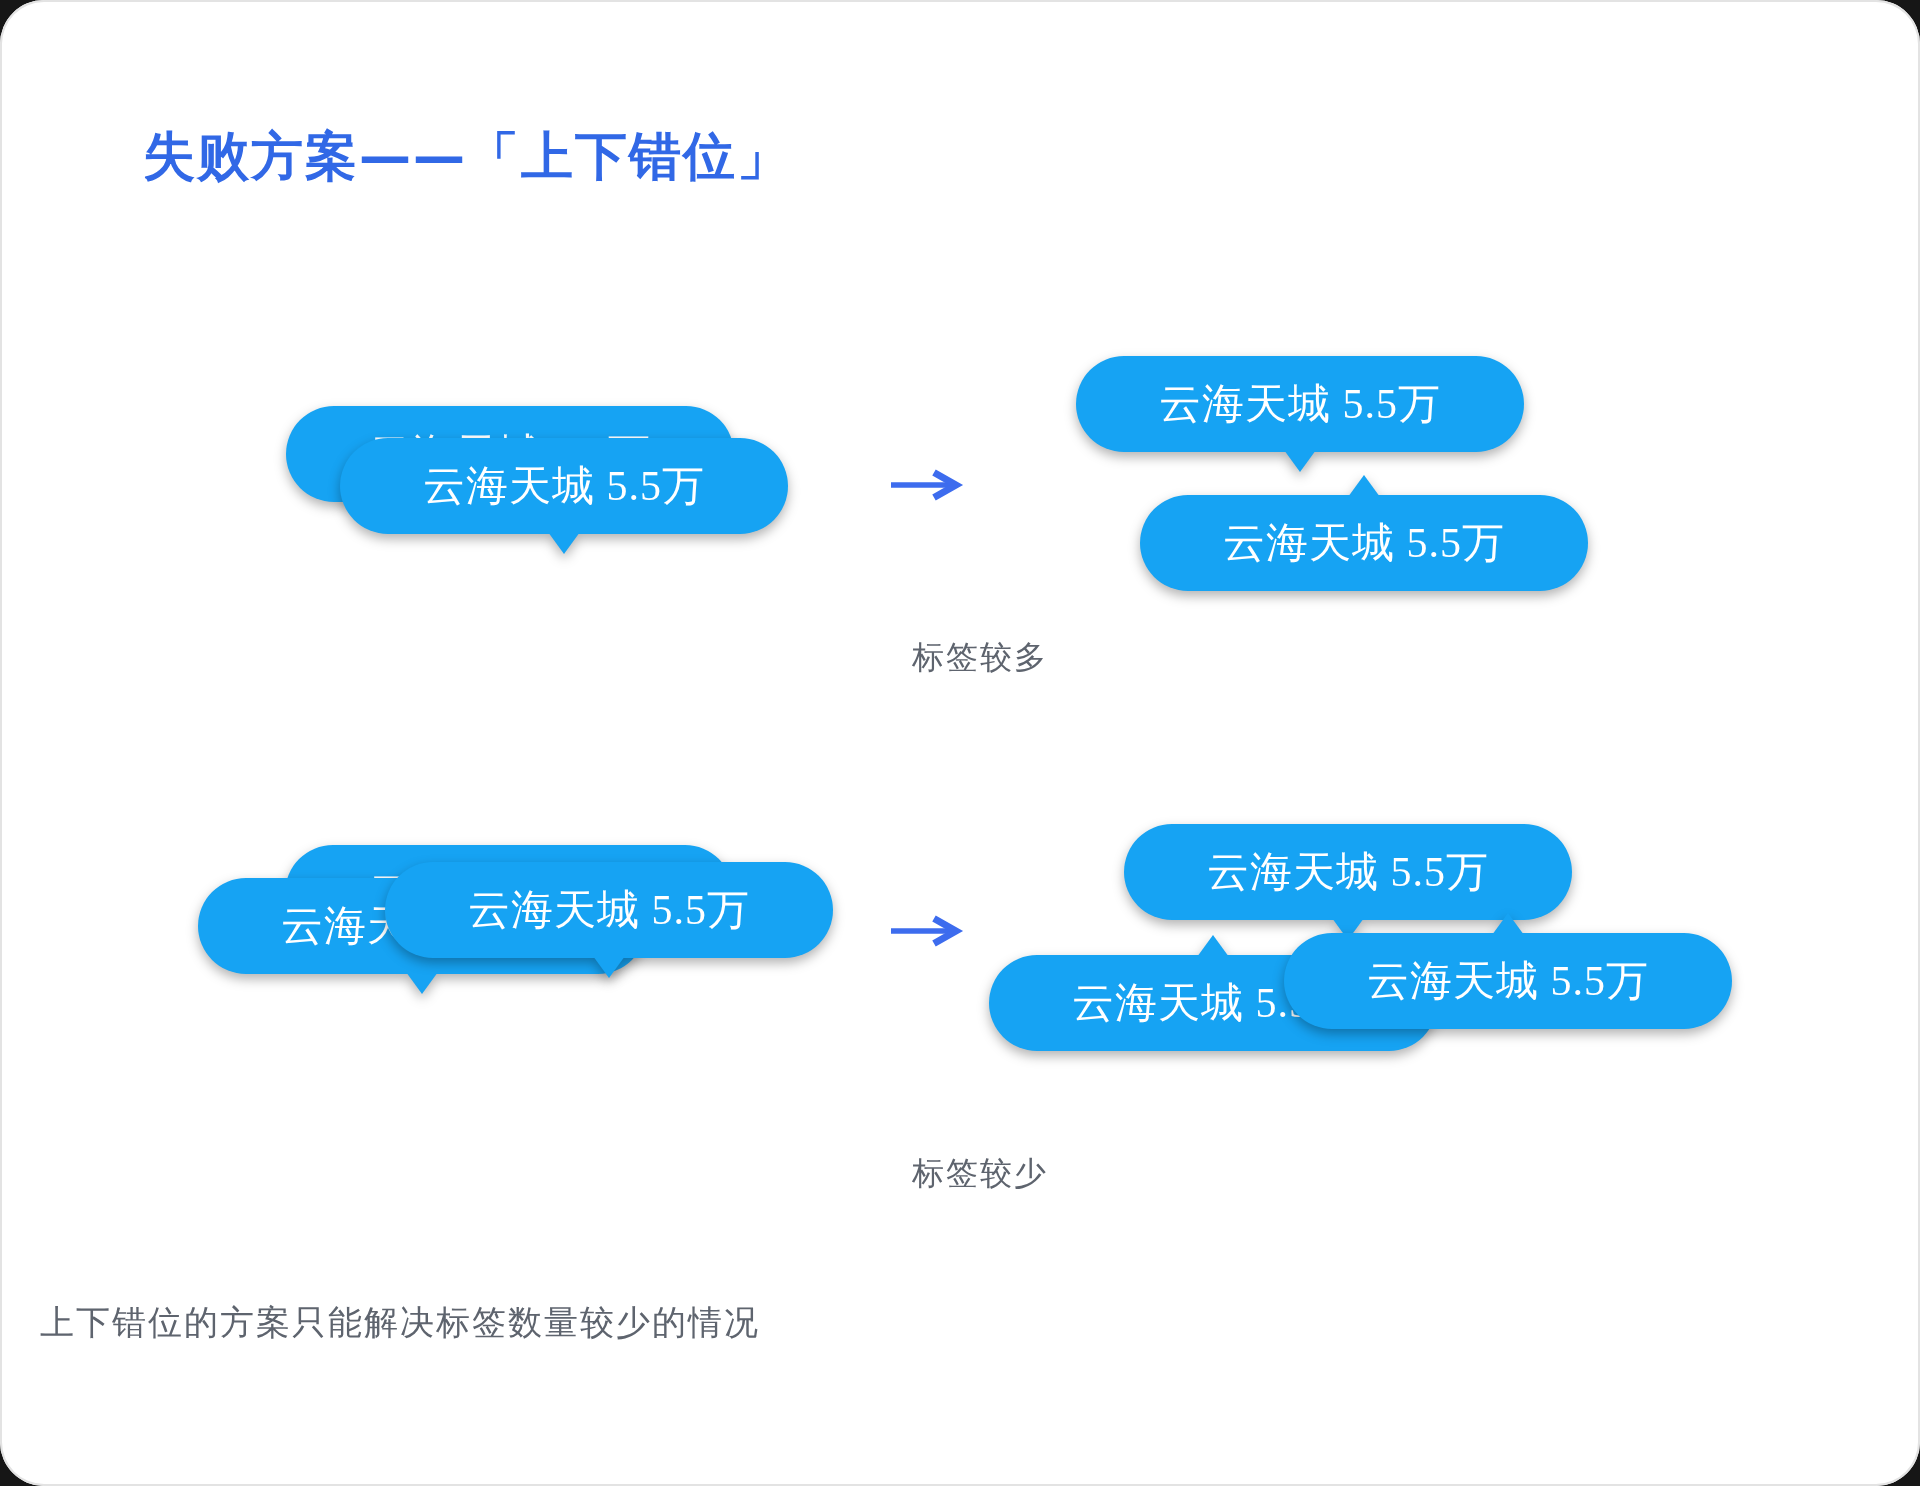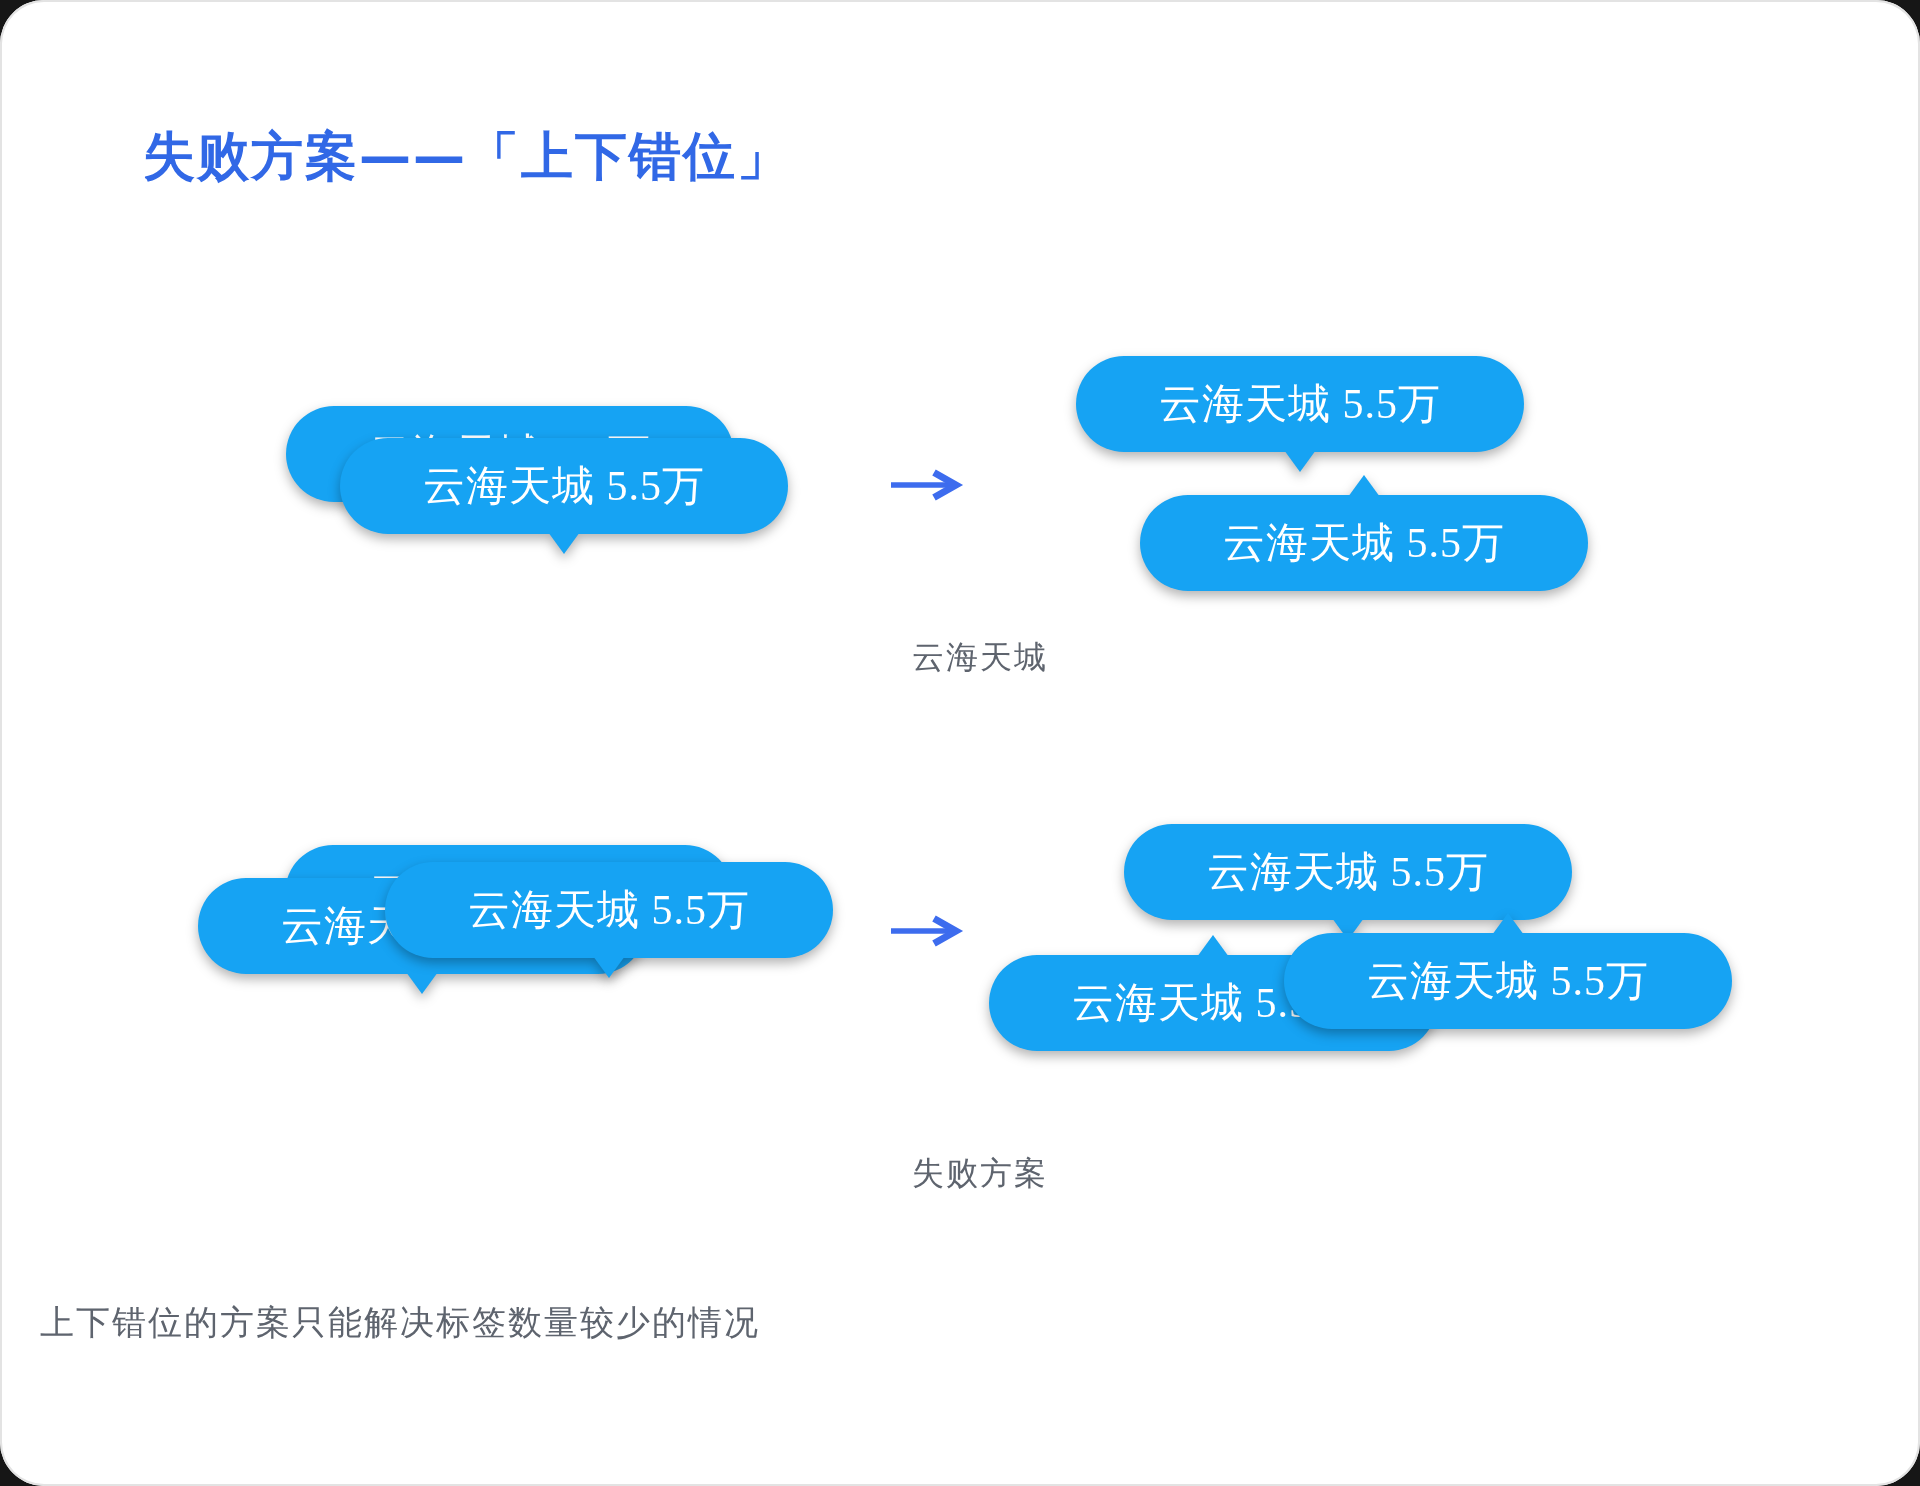--- a/index.html
+++ b/index.html
@@ -72,21 +72,21 @@
 
   <div class="bubble z1" style="left:1076px;top:356px">
     <span class="bubble-text">云海天城 5.5万</span>
     <i class="tail down"></i>
   </div>
   <div class="bubble z2" style="left:1140px;top:495px">
     <span class="bubble-text">云海天城 5.5万</span>
     <i class="tail up"></i>
   </div>
 
-  <div class="caption" style="left:760px;top:636px">云海天城</div>
+  <div class="caption" style="left:760px;top:636px">标签较多</div>
 
   <div class="bubble z1" style="left:285px;top:845px">
     <span class="bubble-text">云海天城 5.5万</span>
   </div>
   <div class="bubble z2" style="left:198px;top:878px">
     <span class="bubble-text">云海天城 5.5万</span>
     <i class="tail down"></i>
   </div>
   <div class="bubble z3" style="left:385px;top:862px">
     <span class="bubble-text">云海天城 5.5万</span>
@@ -106,17 +106,17 @@
   </div>
   <div class="bubble z2" style="left:989px;top:955px">
     <span class="bubble-text">云海天城 5.5万</span>
     <i class="tail up"></i>
   </div>
   <div class="bubble z3" style="left:1284px;top:933px">
     <span class="bubble-text">云海天城 5.5万</span>
     <i class="tail up"></i>
   </div>
 
-  <div class="caption" style="left:760px;top:1152px">失败方案</div>
+  <div class="caption" style="left:760px;top:1152px">标签较少</div>
 
   <div class="footer-caption">上下错位的方案只能解决标签数量较少的情况</div>
 
 </div>
 
 </body></html>

